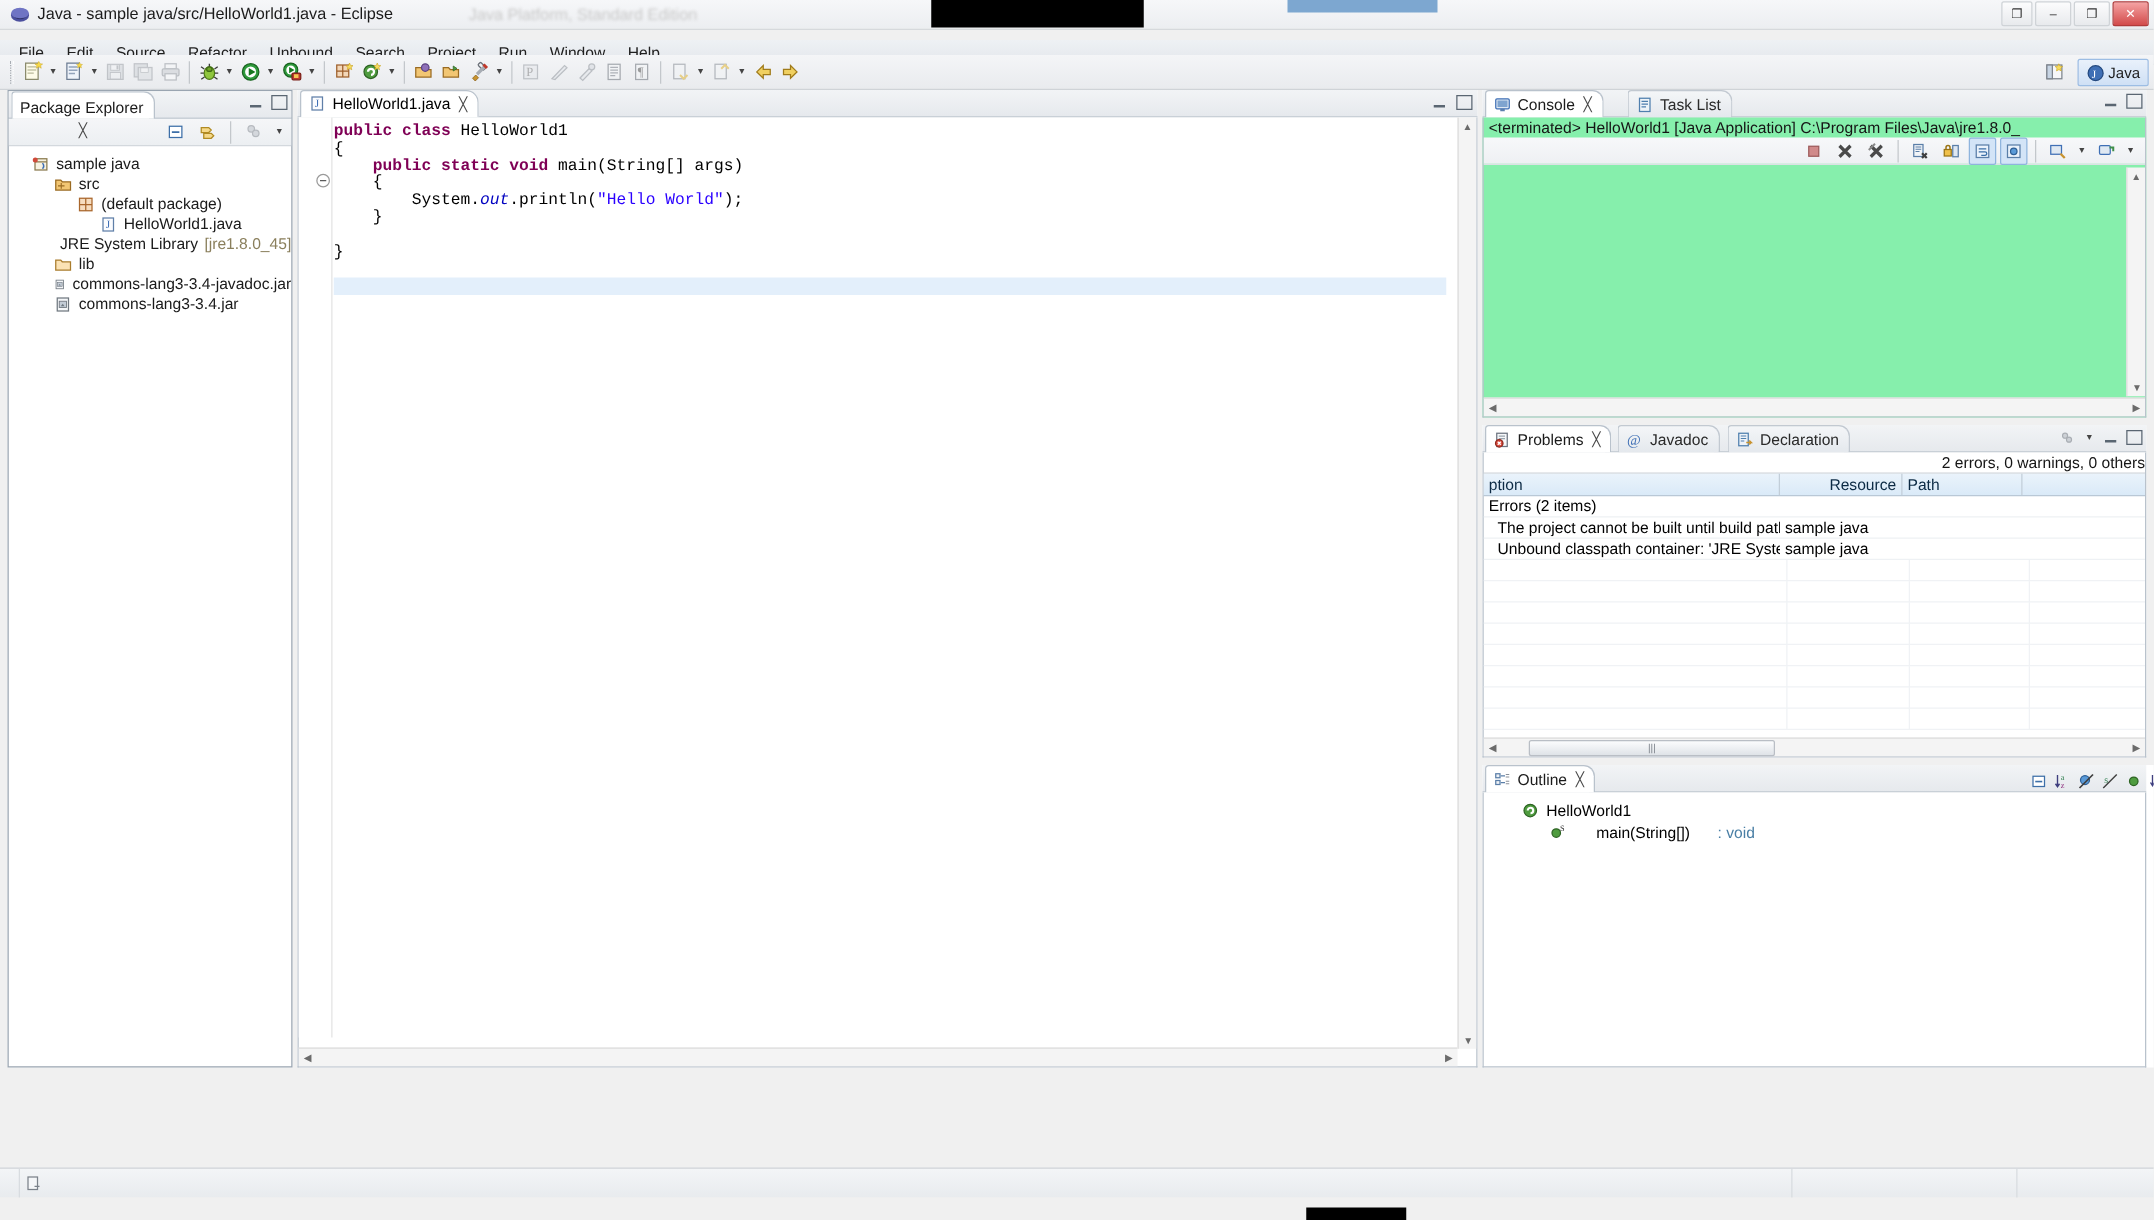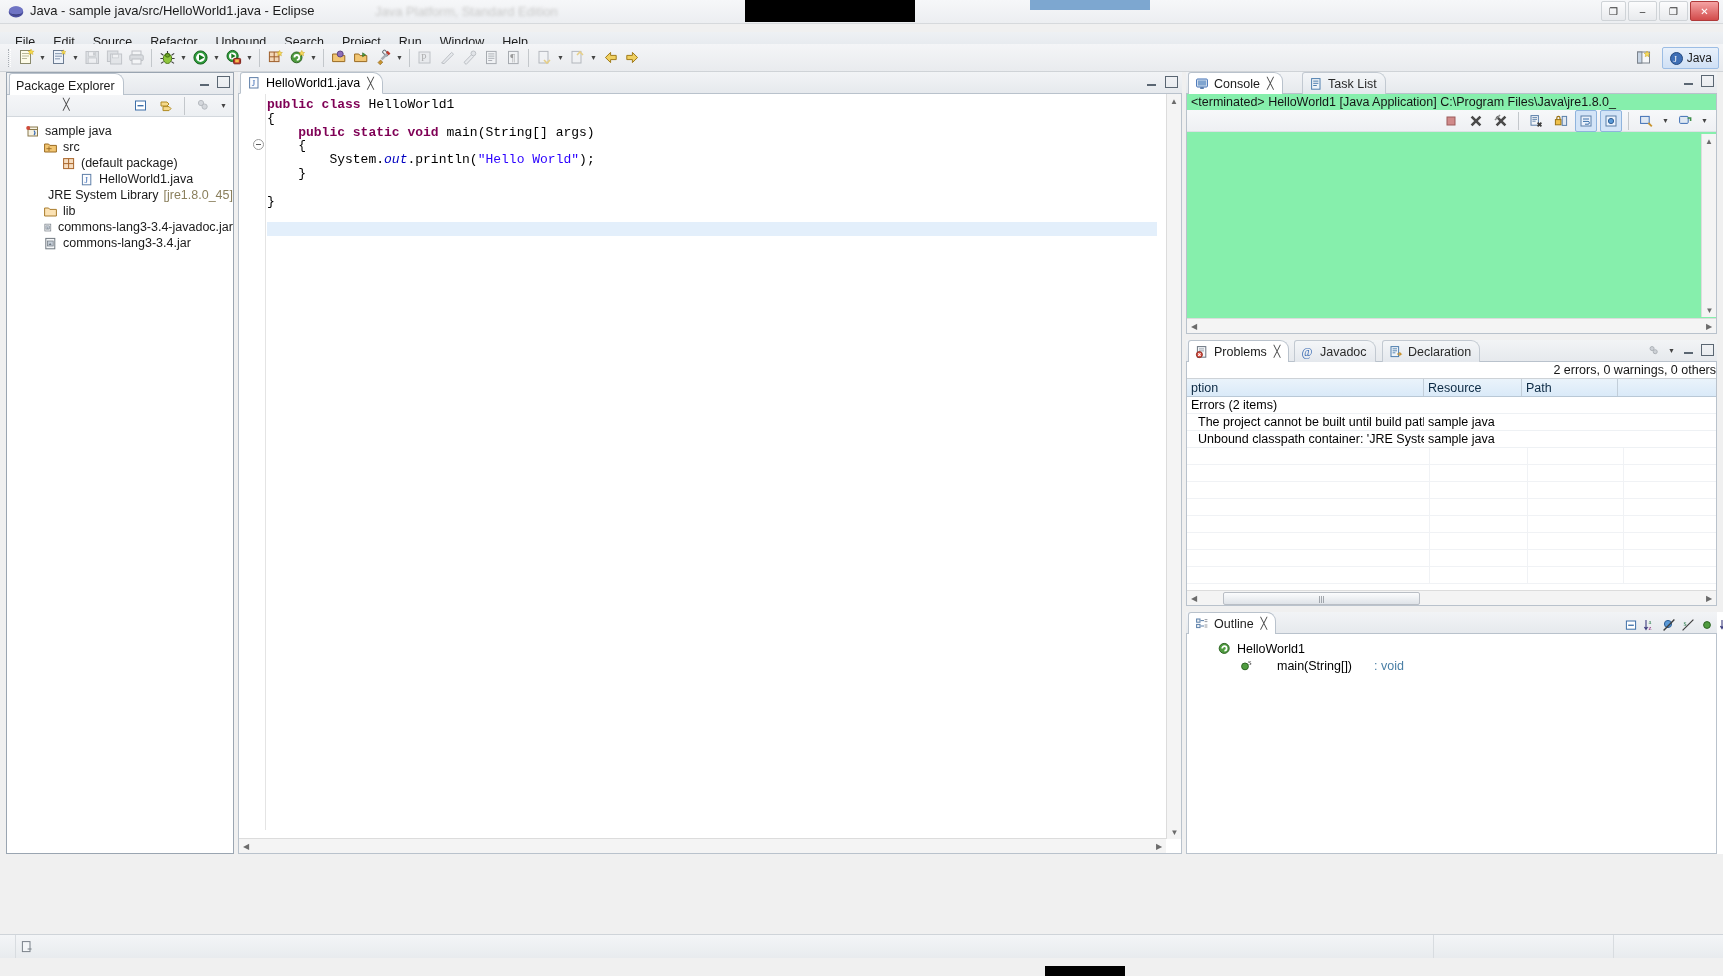--- a/index.html
+++ b/index.html
@@ -833,21 +833,21 @@
       <div class="tb-arrow" style="width:9px;height:13px;">▼</div>
       <div class="mm-min"></div>
       <div class="mm-max"></div>
     </div>
 
     <div id="problems-body">
       <div class="problems-summary">2 errors, 0 warnings, 0 others</div>
 
       <div class="ptable-head">
         <div style="width:237px;">ption</div>
-        <div style="width:98px;">Resource</div>
+        <div style="width:98px;text-align:right;">Resource</div>
         <div style="width:96px;">Path</div>
       </div>
 
       <div class="prow">
         <div class="pcell-desc" style="padding-left:4px;">Errors (2 items)</div>
         <div class="pcell-res"></div>
         <div class="pcell-path"></div>
       </div>
 
       <div class="prow">

